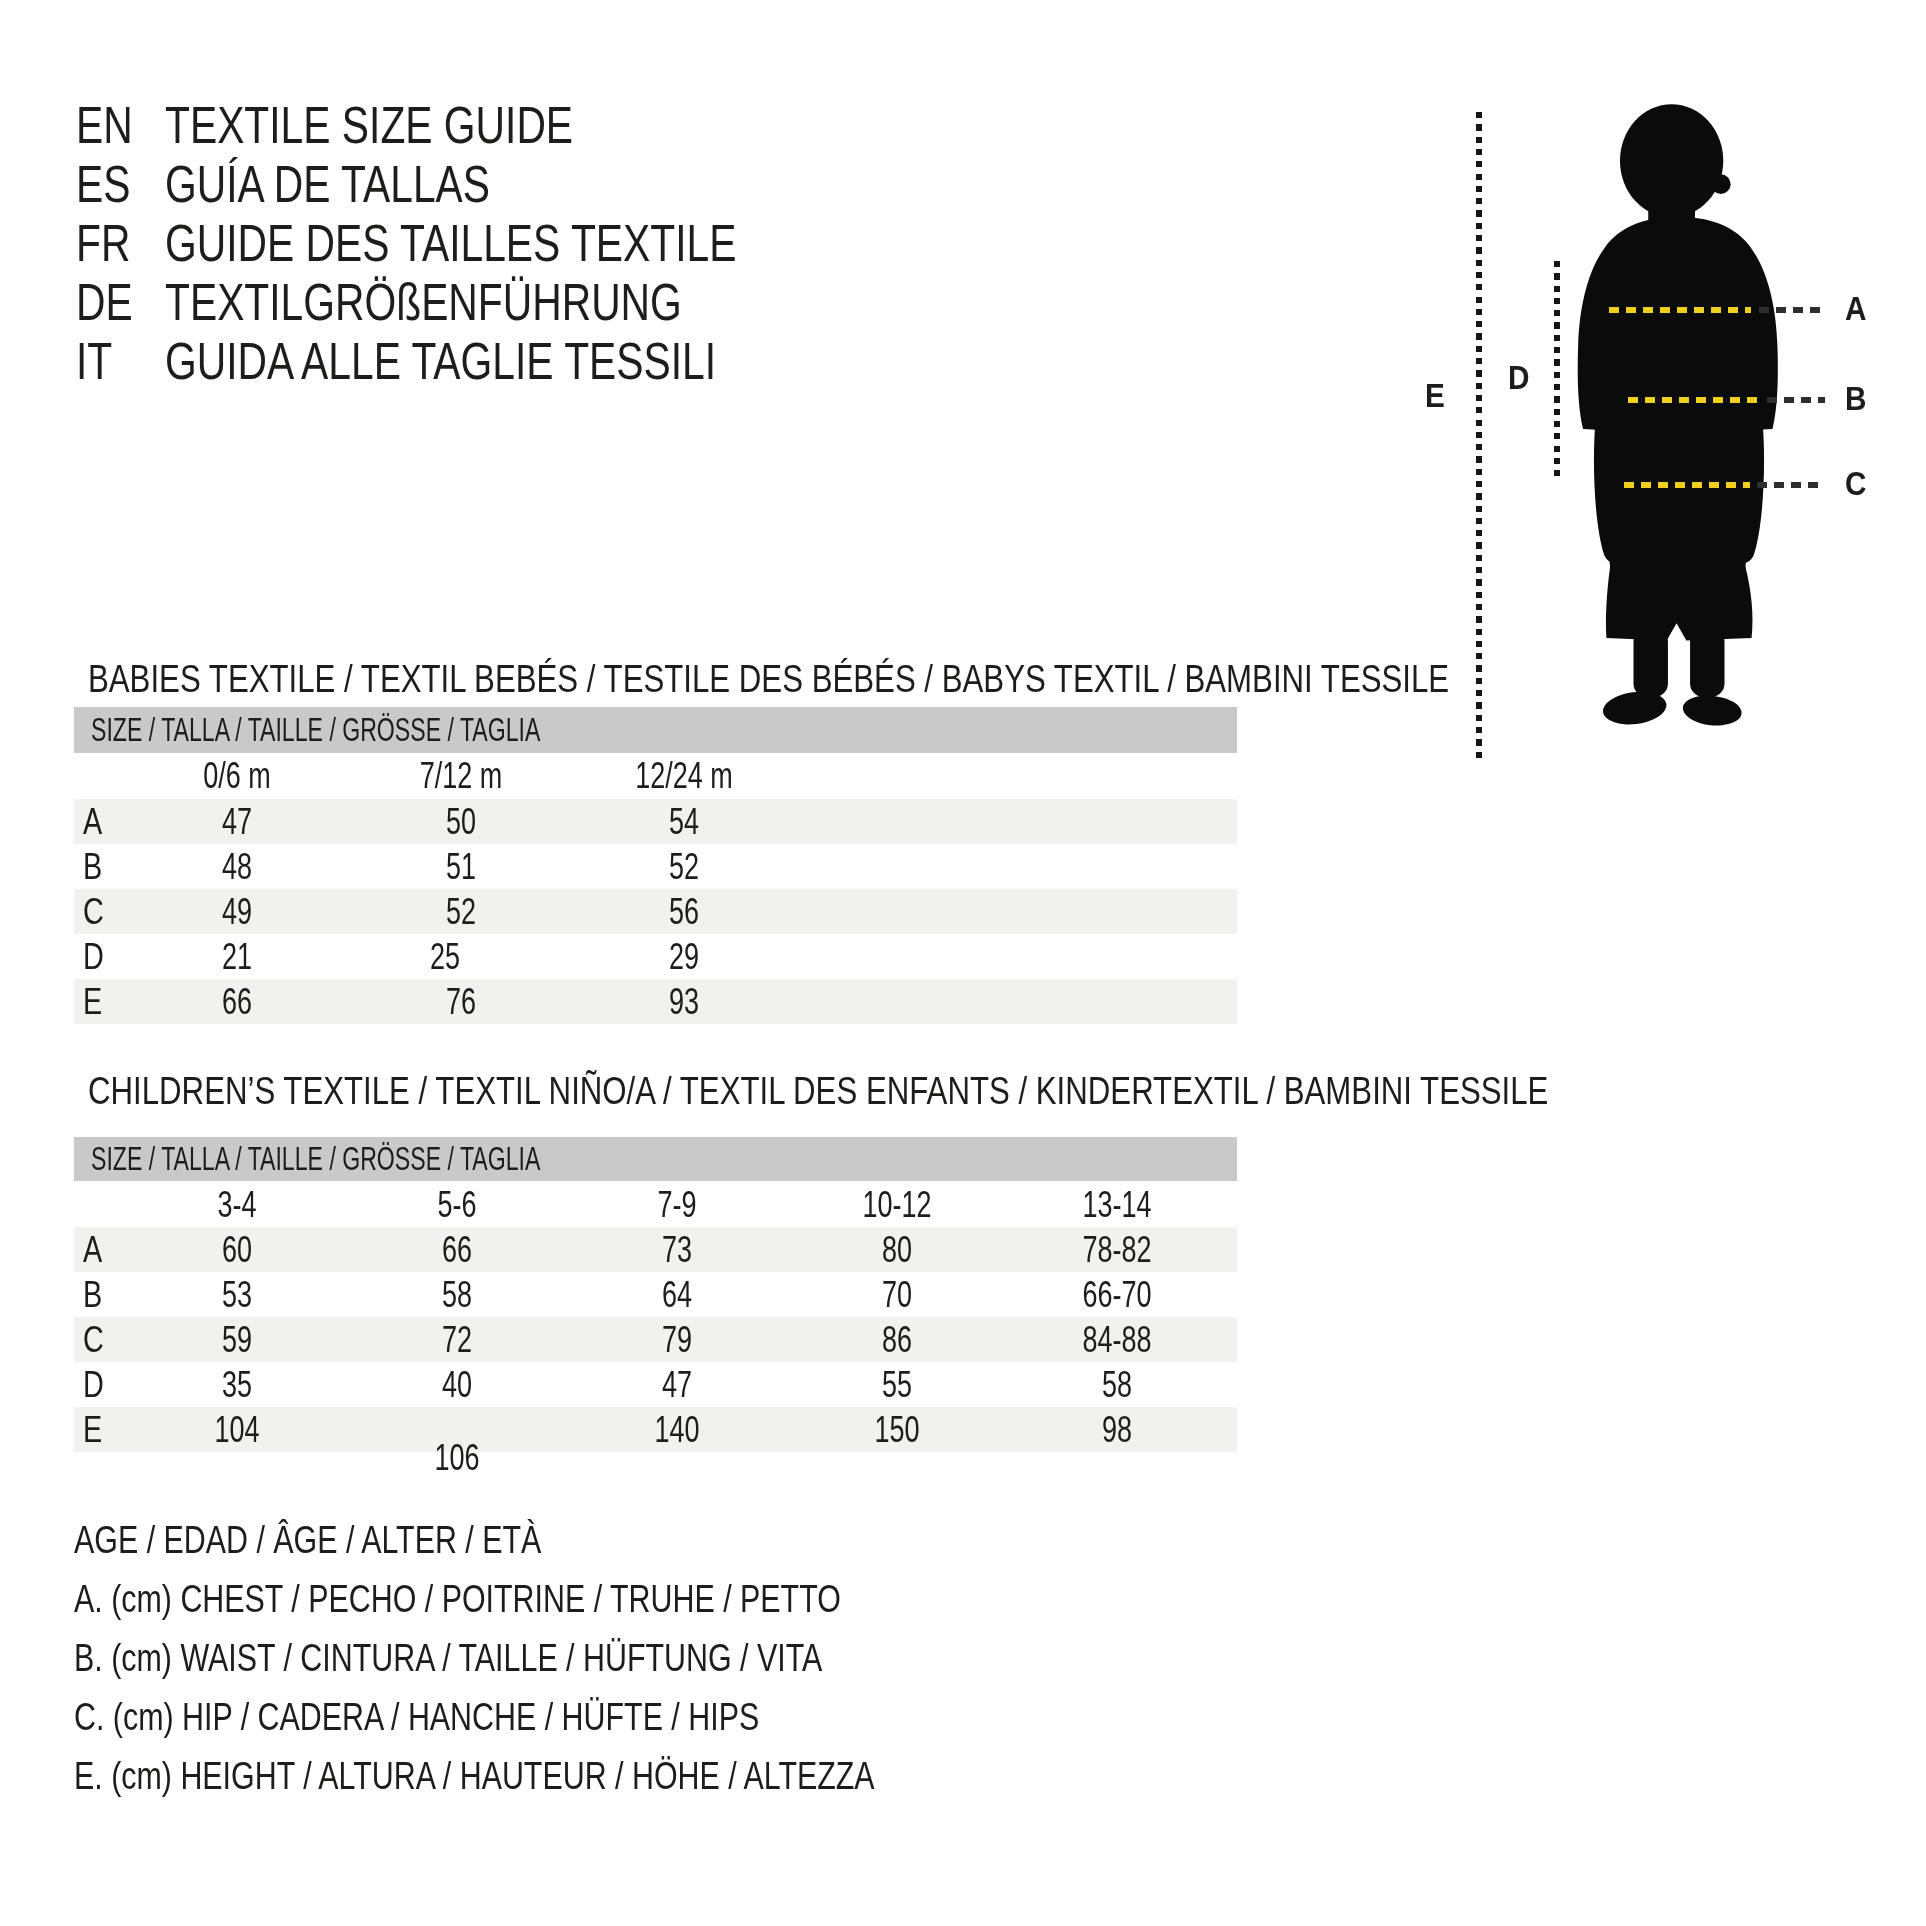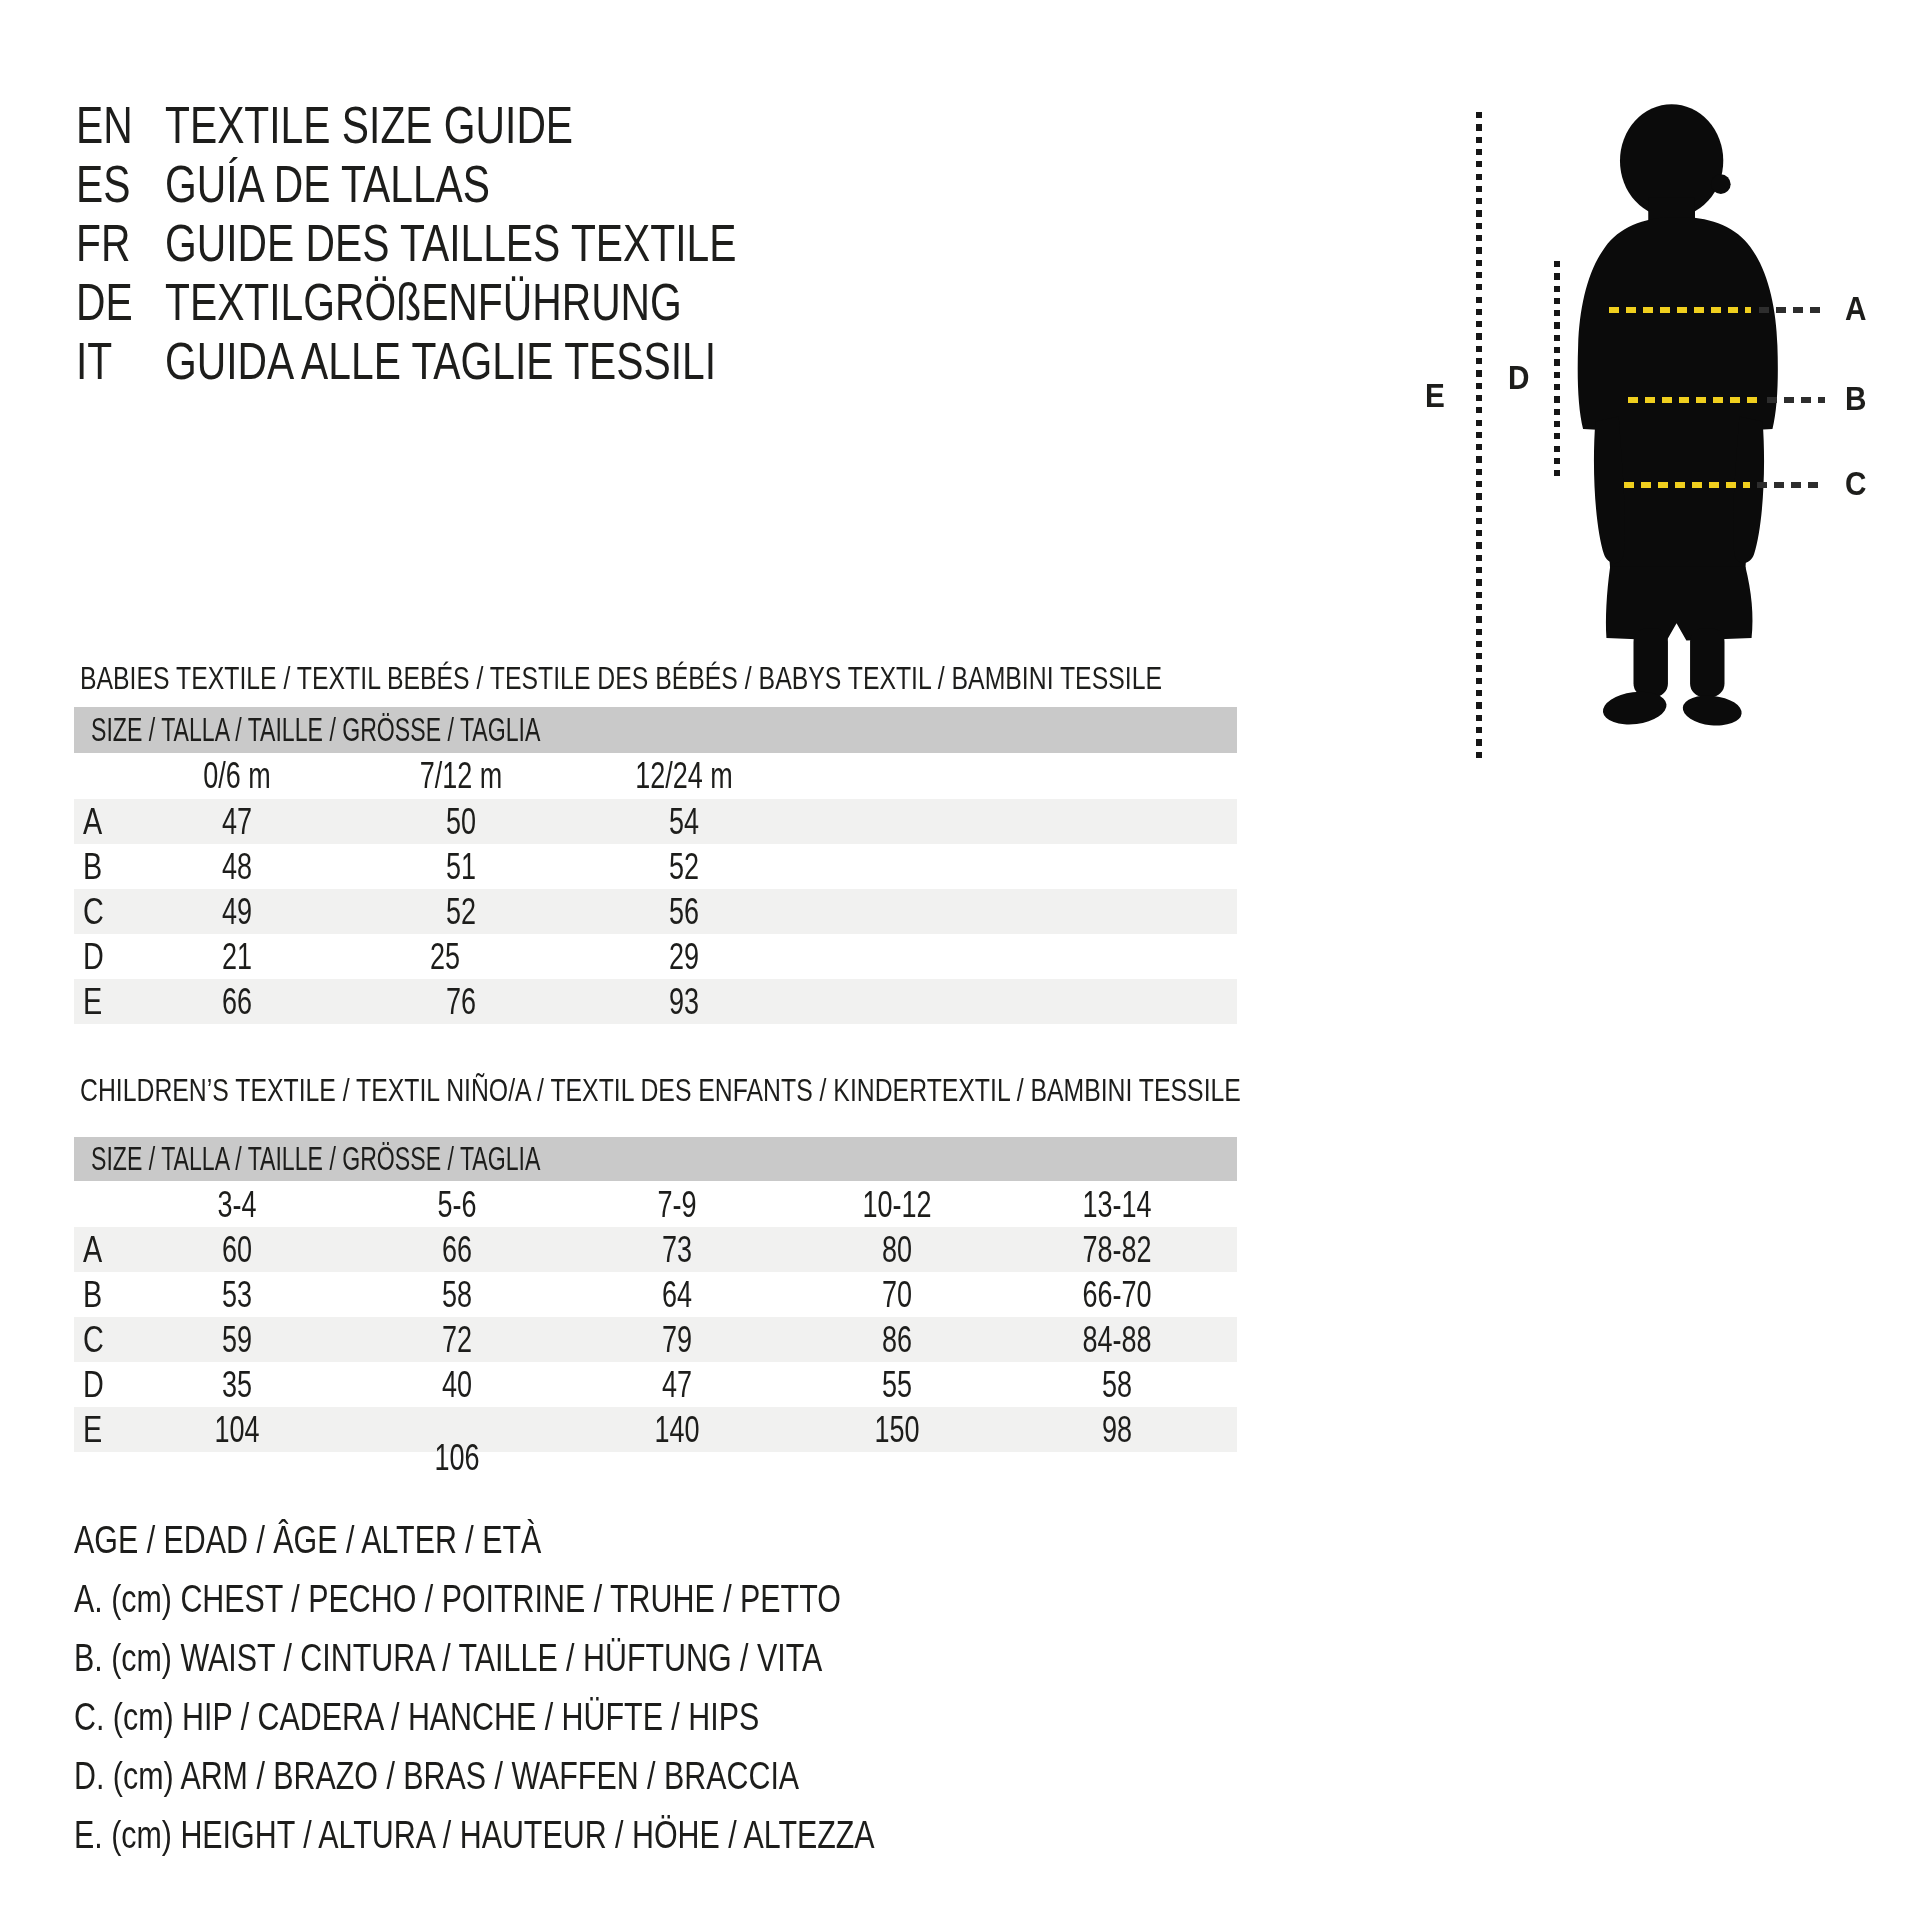--- a/index.html
+++ b/index.html
@@ -19,21 +19,21 @@
   .cnd-f{display:inline-block;transform:scaleX(0.90);transform-origin:0 50%;white-space:nowrap;}
 
   .abs{position:absolute;}
 
   
   .langs{position:absolute;left:76px;top:96px;font-size:51px;line-height:59px;}
   .lang-row{display:flex;}
   .lang-code{width:89px;flex:0 0 89px;}
 
   
-  .sec-heading{position:absolute;left:80px;font-size:31px;line-height:43px;}
+  .sec-heading{position:absolute;left:88px;font-size:39px;line-height:43px;}
 
   
   .tbar{position:absolute;left:74px;width:1163px;background:#c9c9c9;font-size:33px;}
   .tbar .pad{padding-left:17px;}
   .trow{position:absolute;left:74px;width:1163px;height:45px;line-height:45px;font-size:36px;}
   .trow.head{height:46px;line-height:46px;}
   .trow.stripe{background:#f1f1f0;}
   .rlab{position:absolute;left:8.6px;top:0;height:100%;}
   .val{position:absolute;top:0;height:100%;width:185px;text-align:center;}
 
@@ -202,18 +202,17 @@
     <span class="val" style="left:511px;"><span class="cnd-c">140</span></span>
     <span class="val" style="left:731px;"><span class="cnd-c">150</span></span>
     <span class="val" style="left:951px;"><span class="cnd-c">98</span></span>
   </div>
 
   <div class="legend">
     <div><span class="cnd-l">AGE / EDAD / ÂGE / ALTER / ETÀ</span></div>
     <div><span class="cnd-l">A. (cm) CHEST / PECHO / POITRINE / TRUHE / PETTO</span></div>
     <div><span class="cnd-l">B. (cm) WAIST / CINTURA / TAILLE / HÜFTUNG / VITA</span></div>
     <div><span class="cnd-l">C. (cm) HIP / CADERA / HANCHE / HÜFTE / HIPS</span></div>
-    <div><span class="cnd-l">D. (cm) ARM / BRAZO / BRAS / WAFFEN / BRACCIA</span></div>
     <div><span class="cnd-l">E. (cm) HEIGHT / ALTURA / HAUTEUR / HÖHE / ALTEZZA</span></div>
   </div>
 
 </div>
 
 
 </body></html>

